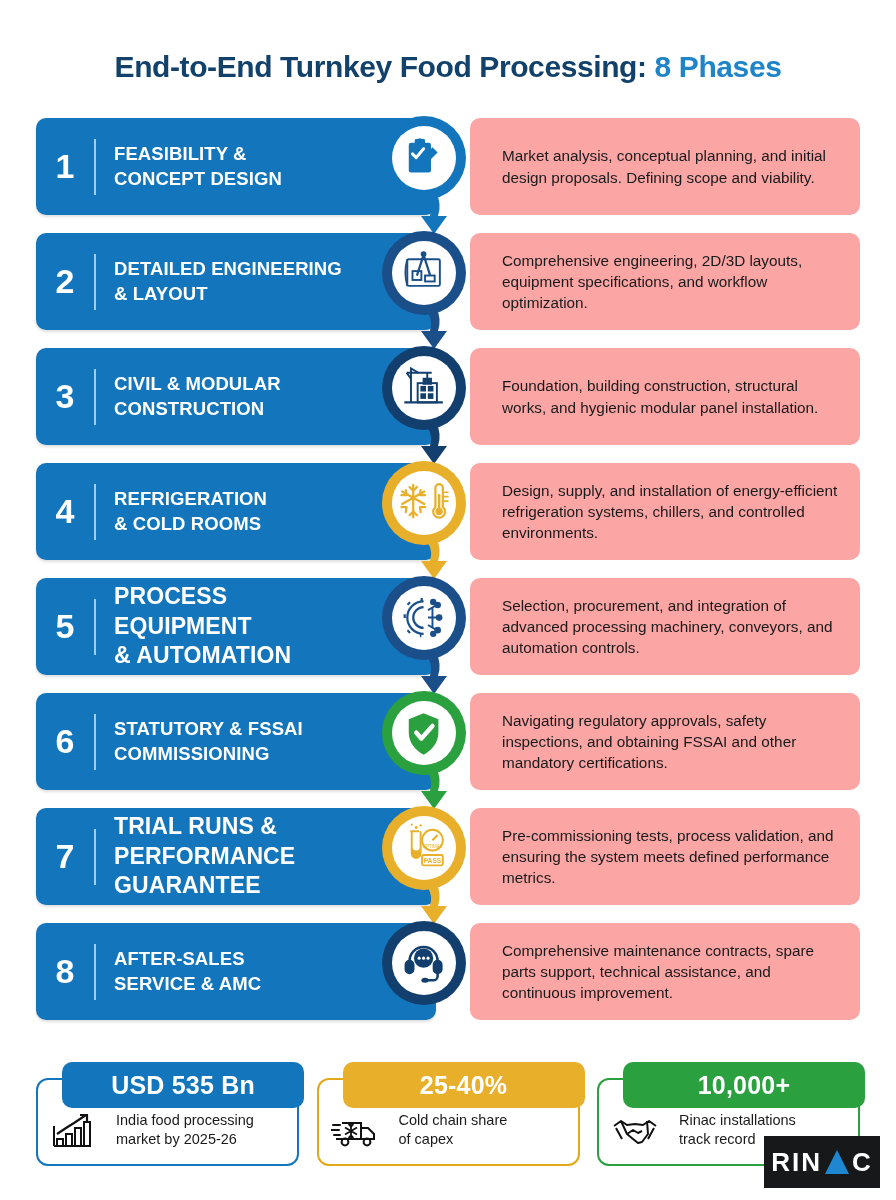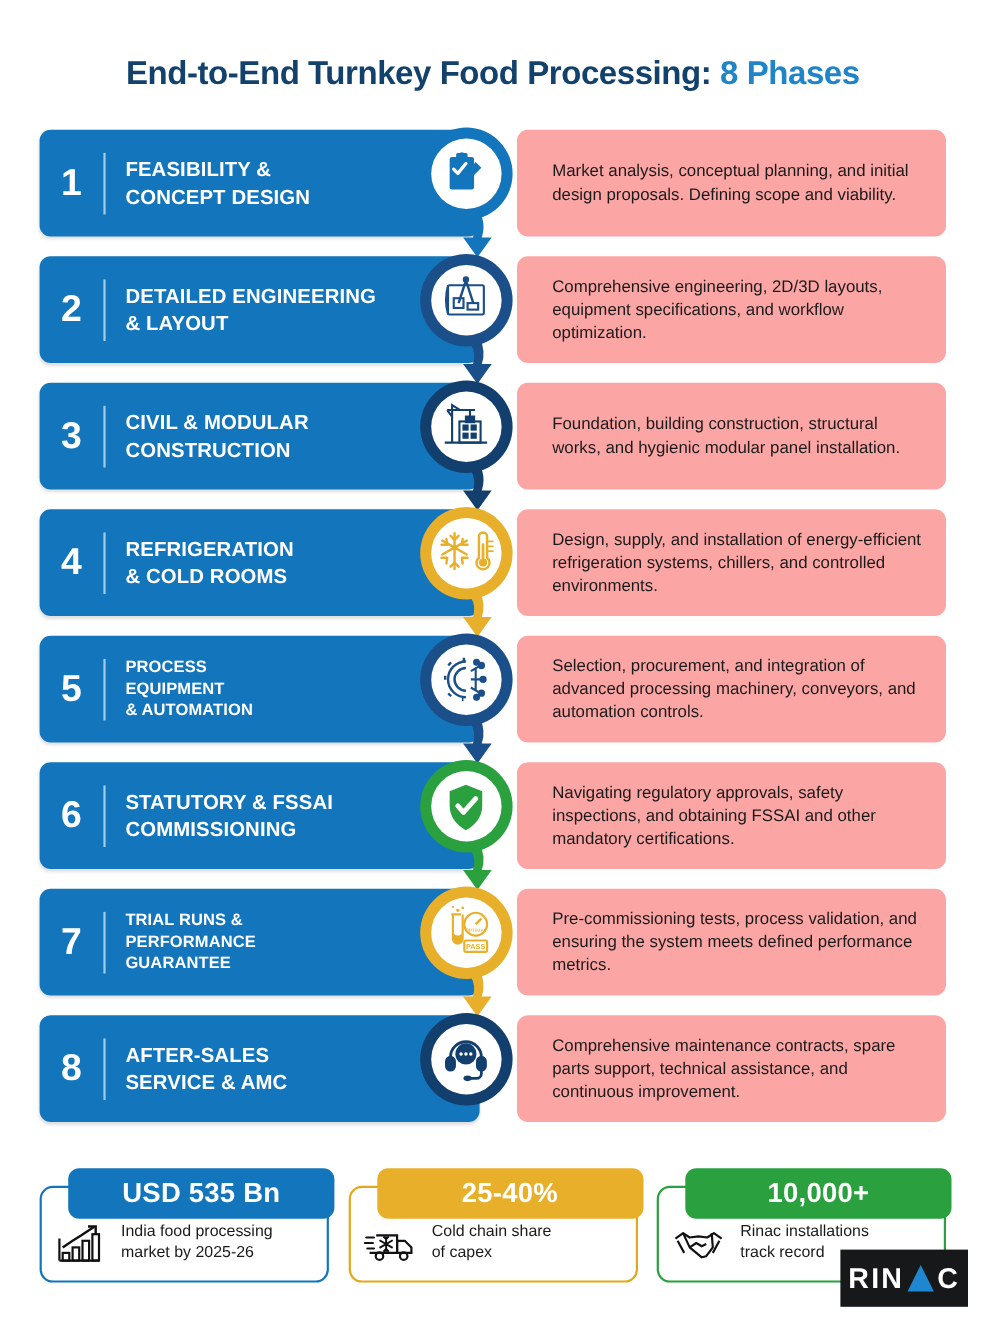--- a/index.html
+++ b/index.html
@@ -46,21 +46,21 @@
     width: 2px; height: 56px; background: rgba(255,255,255,0.62);
     flex: 0 0 2px;
   }
   .bar .ptitle {
     padding-left: 18px; padding-right: 8px;
     color: #ffffff; font-weight: bold;
     font-size: 18.5px; line-height: 1.33;
     letter-spacing: 0.1px;
     text-transform: uppercase;
   }
-  .row.tight .bar .ptitle { font-size: 15px; line-height: 1.3; }
+  .row.tight .bar .ptitle { font-size: 23px; line-height: 1.3; }
 
   .desc {
     position: absolute; top: 0;
     left: 470px; width: 390px; height: 97px;
     background: #fca5a5;
     border-radius: 10px;
     display: flex; align-items: center;
     padding: 8px 18px 8px 32px;
     color: #1a1a1a; font-size: 15.3px; line-height: 1.38;
   }
@@ -83,21 +83,21 @@
   }
   .stat { position: relative; width: 263px; height: 120px; }
   .stat .card {
     position: absolute; left: 0; top: 16px;
     width: 263px; height: 88px;
     background: #ffffff;
     border: 2px solid #1376bc;
     border-radius: 12px;
     display: flex; align-items: center;
     padding: 0 10px 0 12px;
-    gap: 14px;
+    gap: 20px;
   }
   .stat.gold .card { border-color: #e3a81a; }
   .stat.green .card { border-color: #2aa03f; }
   .stat .badge {
     position: absolute; left: 26px; top: 0;
     width: 242px; height: 46px;
     background: #1376bc;
     border-radius: 10px;
     color: #ffffff; font-size: 25px; font-weight: bold;
     display: flex; align-items: center; justify-content: center;

